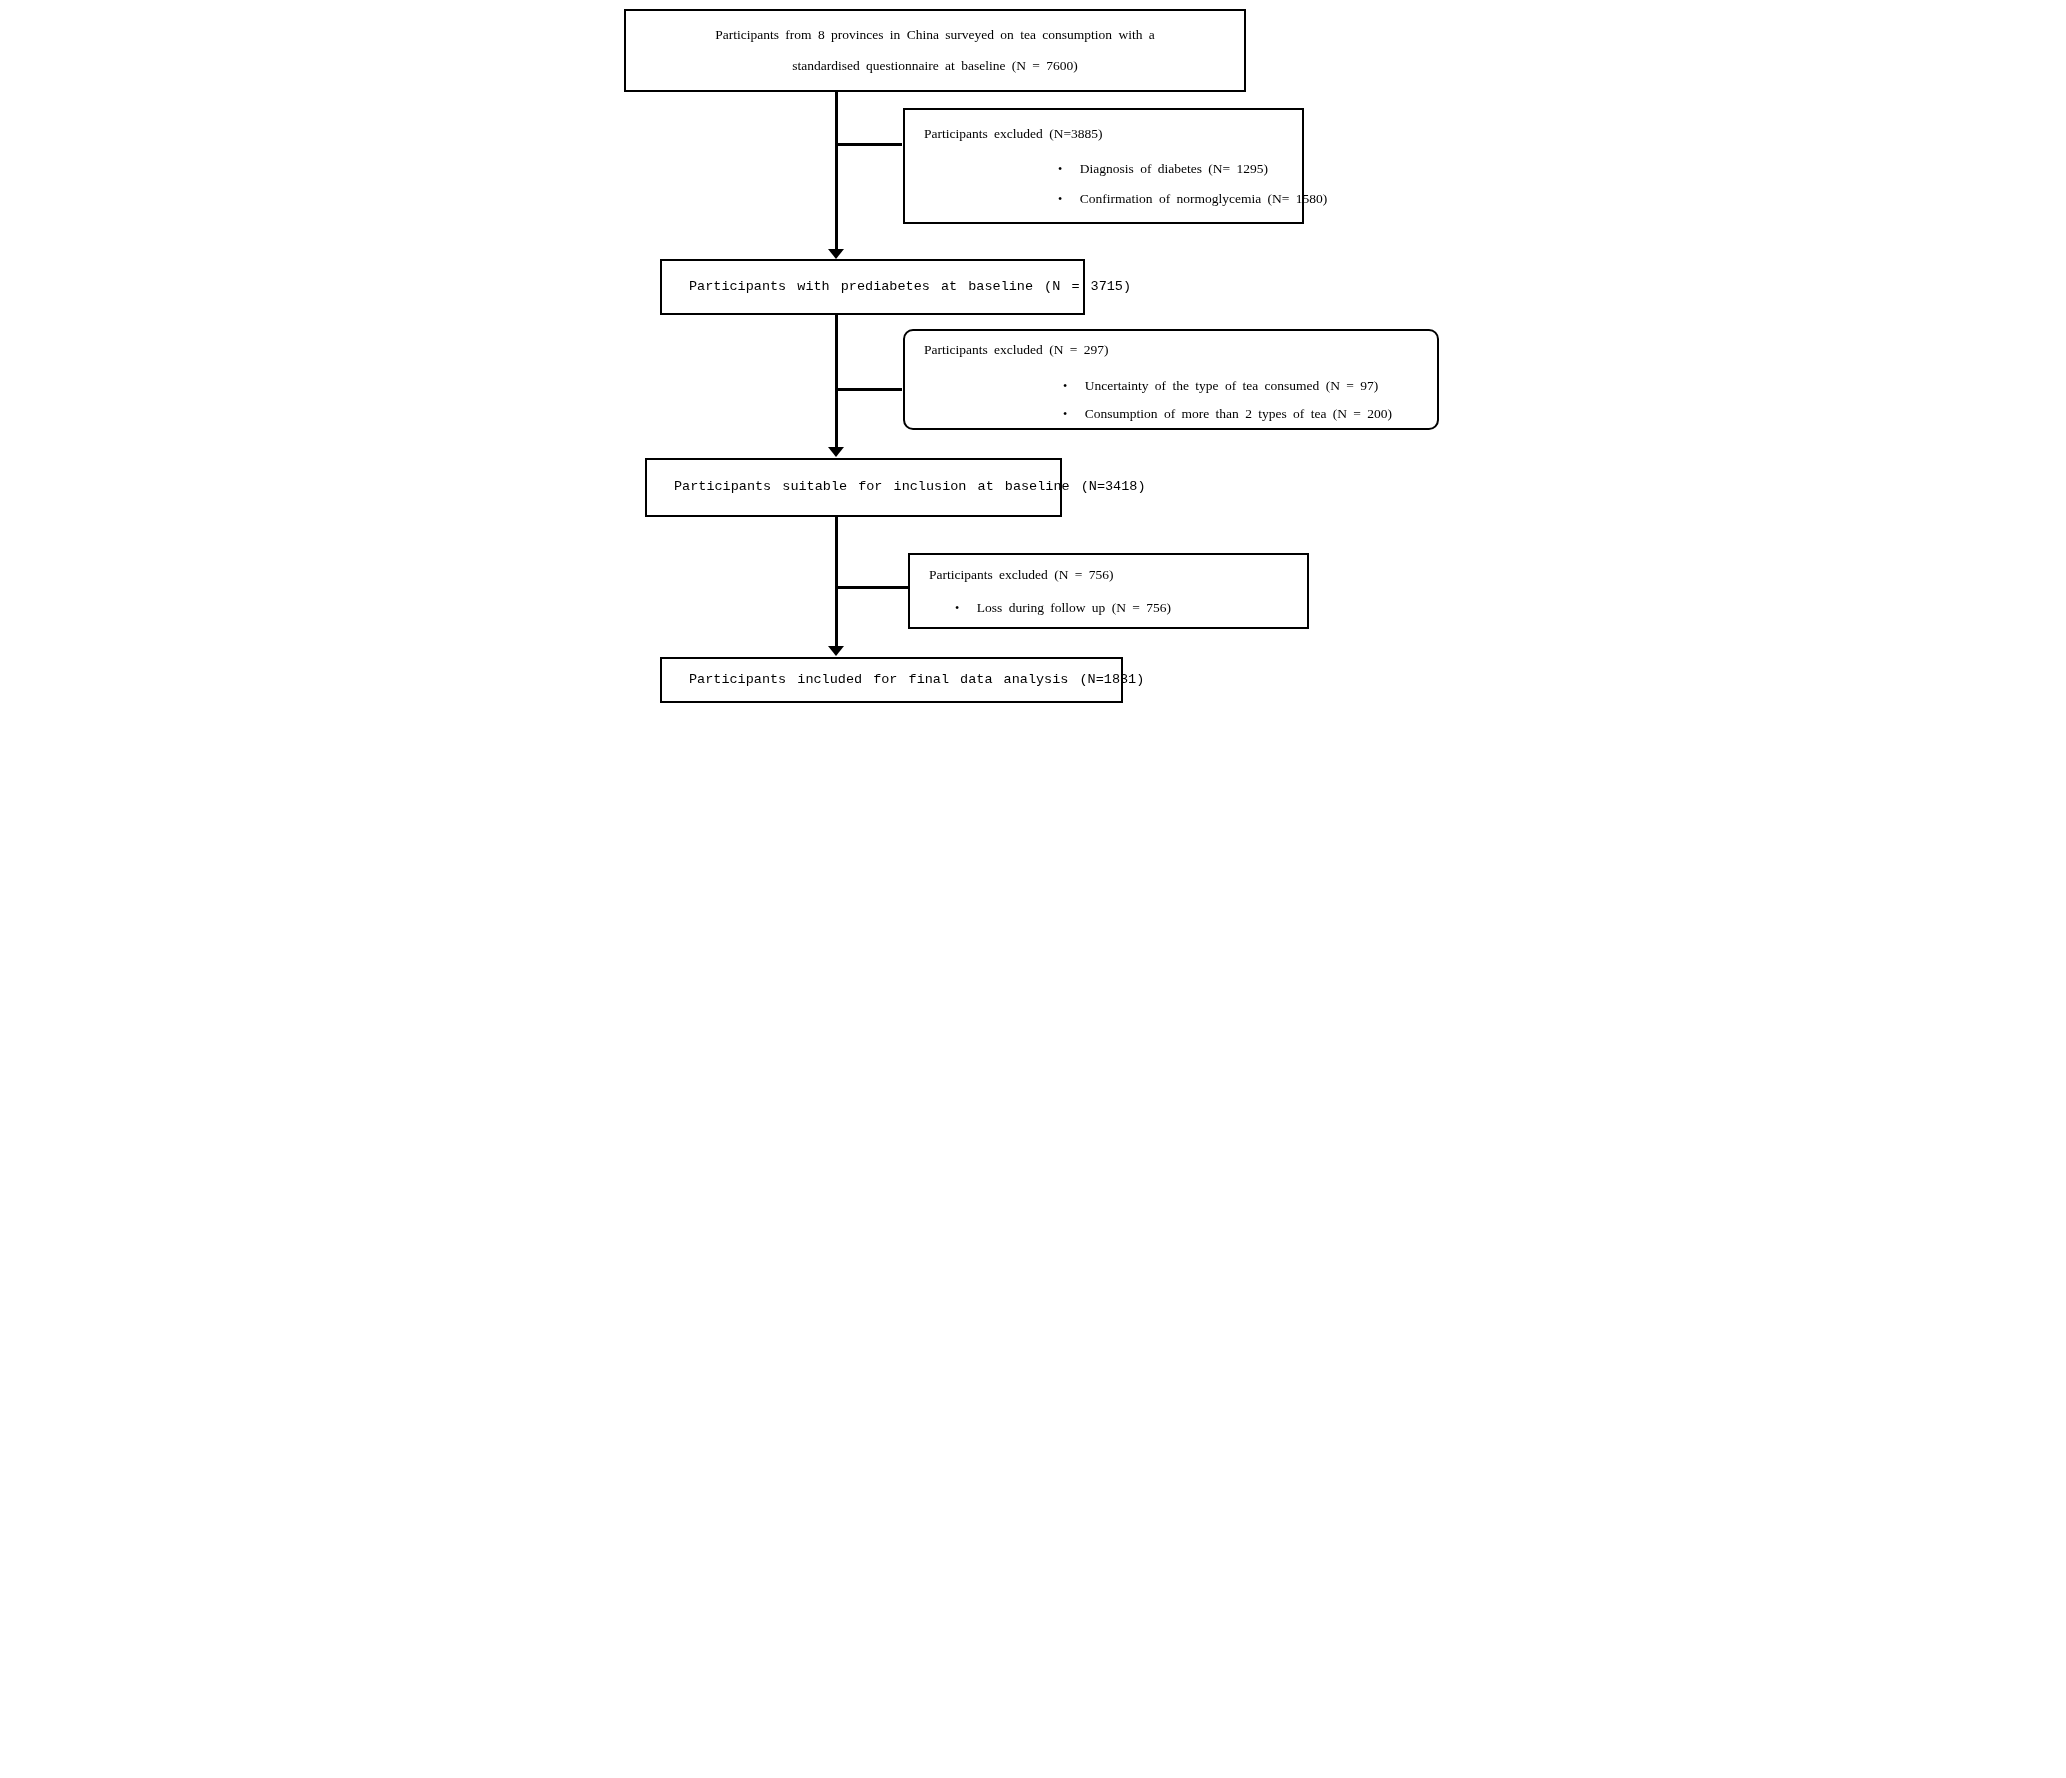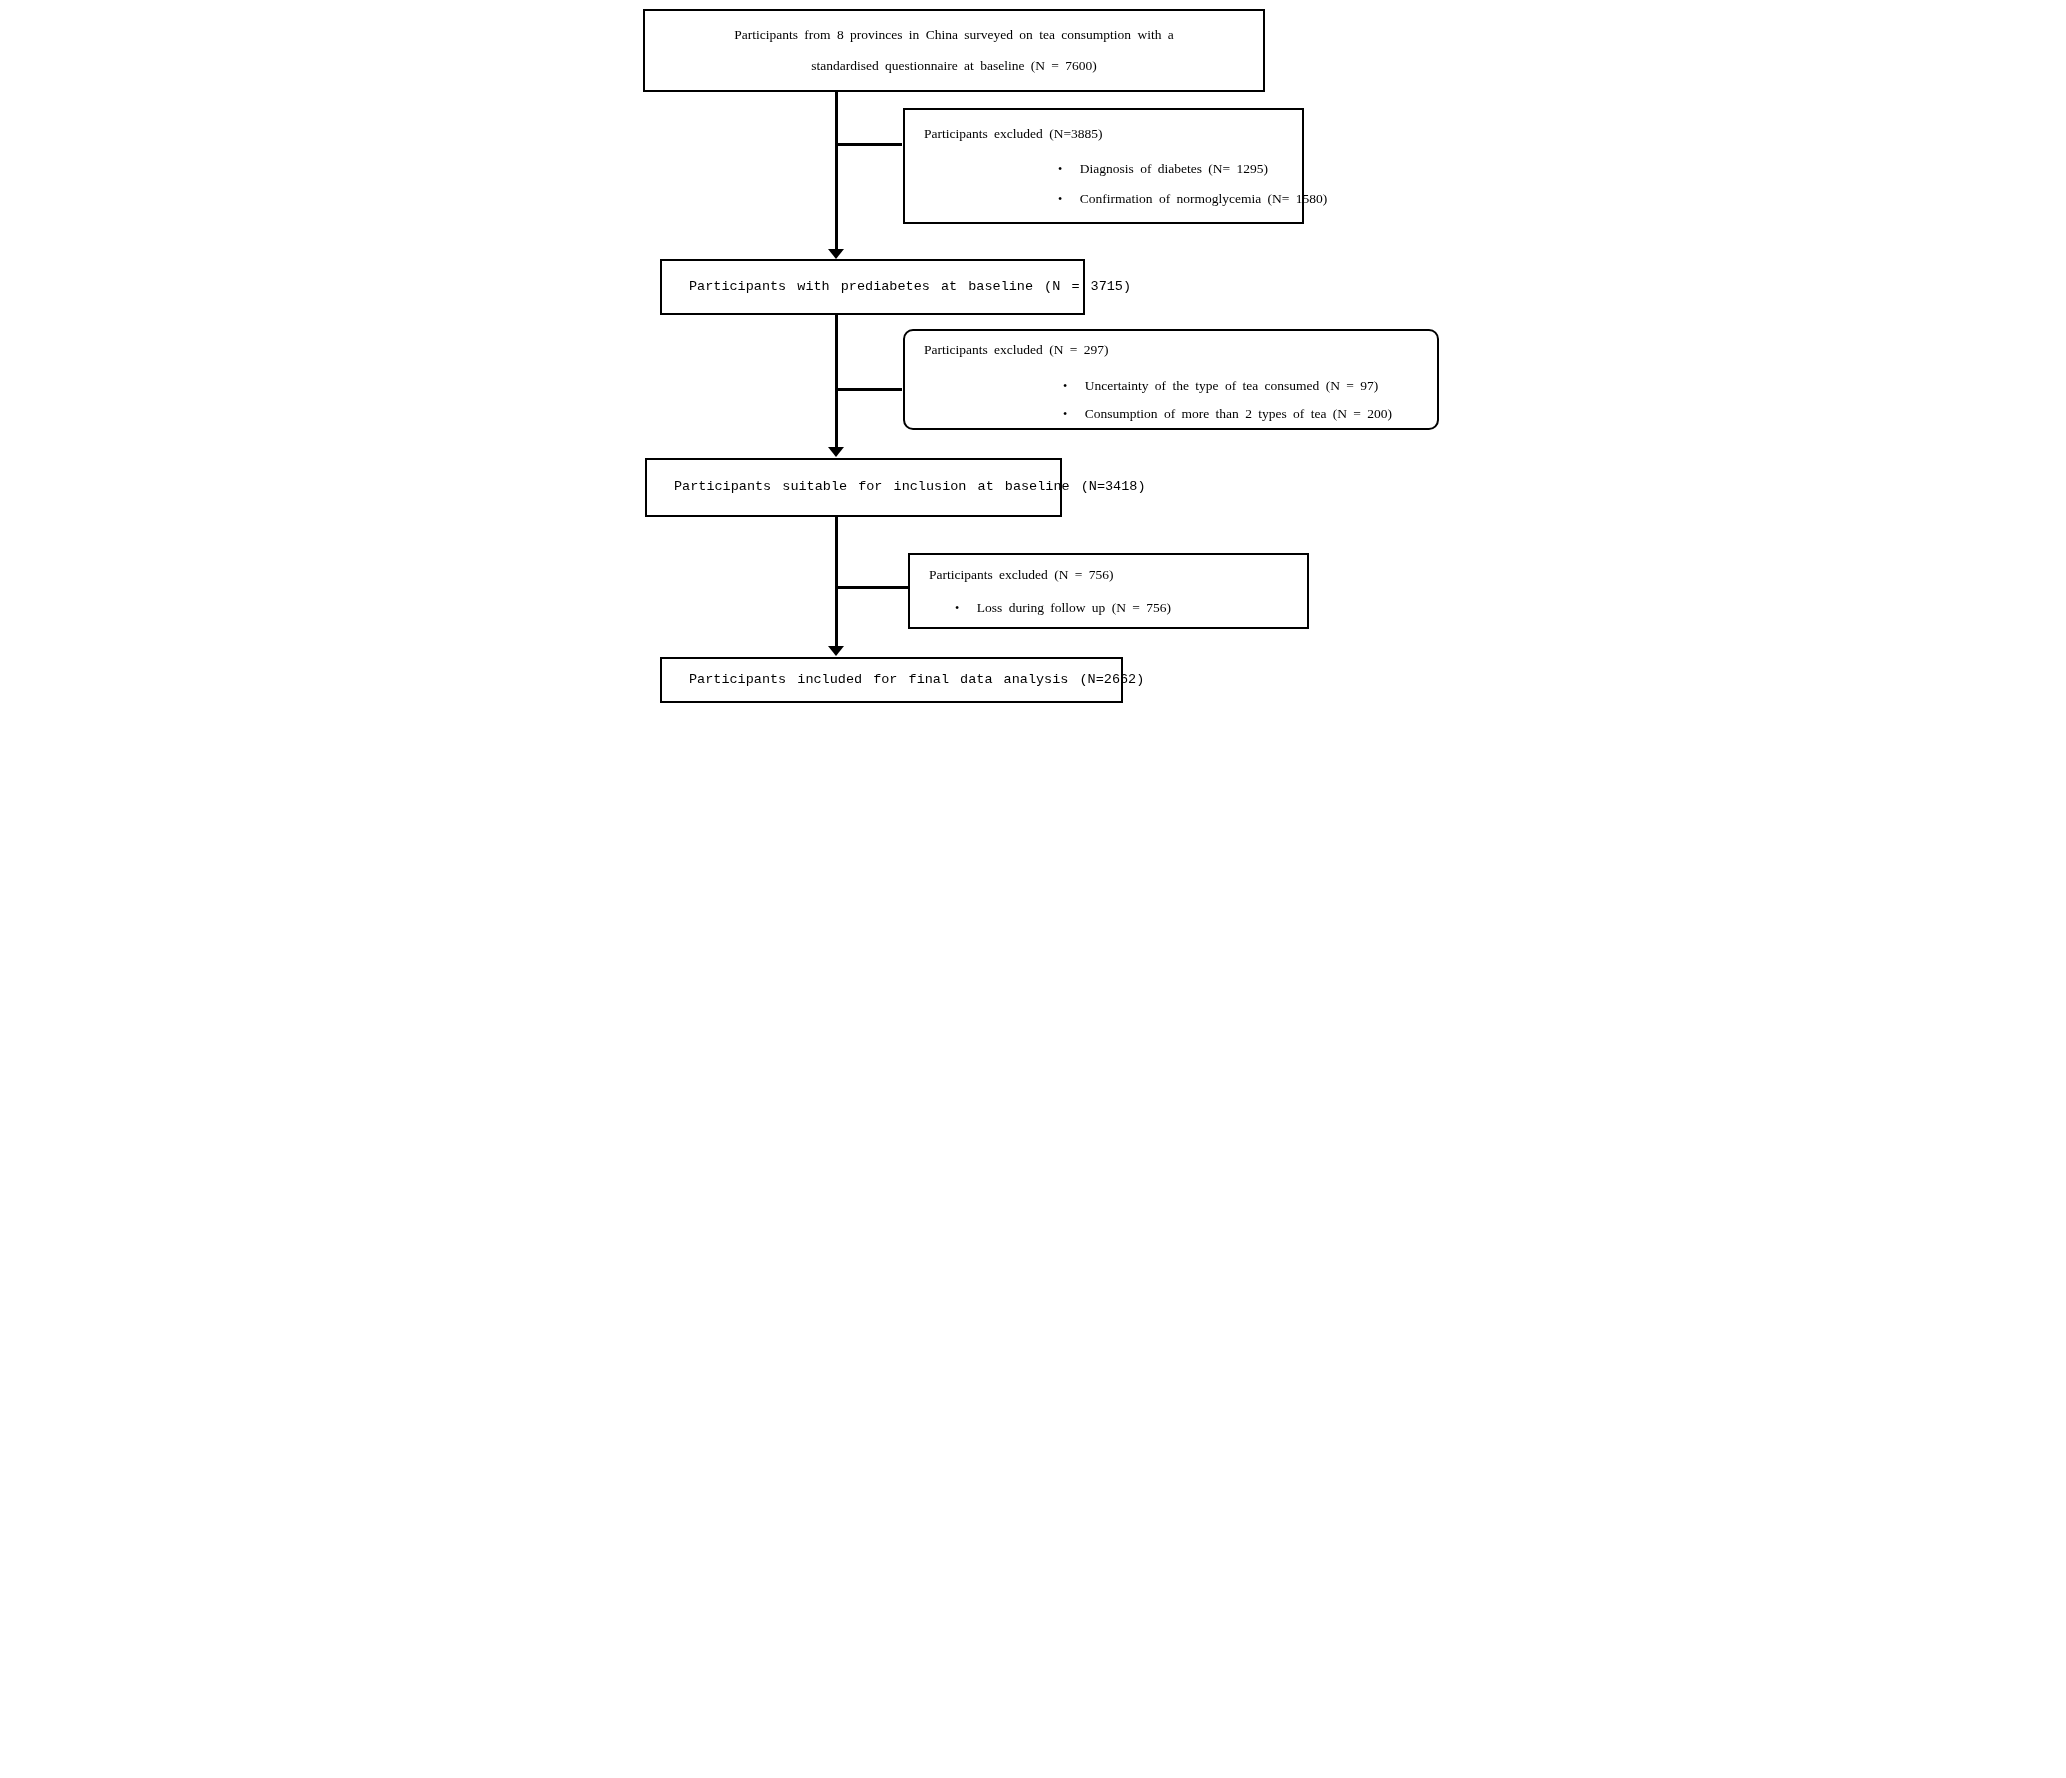--- a/index.html
+++ b/index.html
@@ -68,21 +68,21 @@
   }
   .arrowhead {
     position: absolute;
     width: 0;
     height: 0;
     border-left: 8px solid transparent;
     border-right: 8px solid transparent;
     border-top: 10.8px solid #000;
   }
   
-  #box-a { left: 23px;  top: 8.8px;  width: 622px; height: 83px; }
+  #box-a { left: 4px;  top: 8.8px;  width: 622px; height: 83px; }
   #box-b { left: 283px; top: 108px; width: 401px; height: 116px; }
   #box-c { left: 40px;  top: 259px; width: 425px; height: 56px;  }
   #box-d { left: 283px; top: 329px; width: 536px; height: 101px; border-radius: 10px; }
   #box-e { left: 25px;  top: 458px; width: 417px; height: 59px;  }
   #box-f { left: 288px; top: 553px; width: 401px; height: 76px; }
   #box-g { left: 40px;  top: 657px; width: 463px; height: 46px;  }
 
   #box-b .excl-title { margin-top: 15px; }
   #box-b .bullet-1 { margin-top: 17px; padding-left: 153px; }
   #box-b .bullet-2 { margin-top: 12px; padding-left: 153px; }
@@ -159,17 +159,17 @@
 
   <div class="box" id="box-f">
     <div class="excl-title">Participants excluded (N = 756)</div>
     <div class="bullet-row bullet-1">
       <span class="bullet-dot">•</span>
       <span>Loss during follow up (N = 756)</span>
     </div>
   </div>
 
   <div class="box center-box" id="box-g">
-    <div class="main-text">Participants included for final data analysis (N=2662)</div>
+    <div class="main-text">Participants included for final data analysis (N=1831)</div>
   </div>
 
 </div>
 
 
 </body></html>

